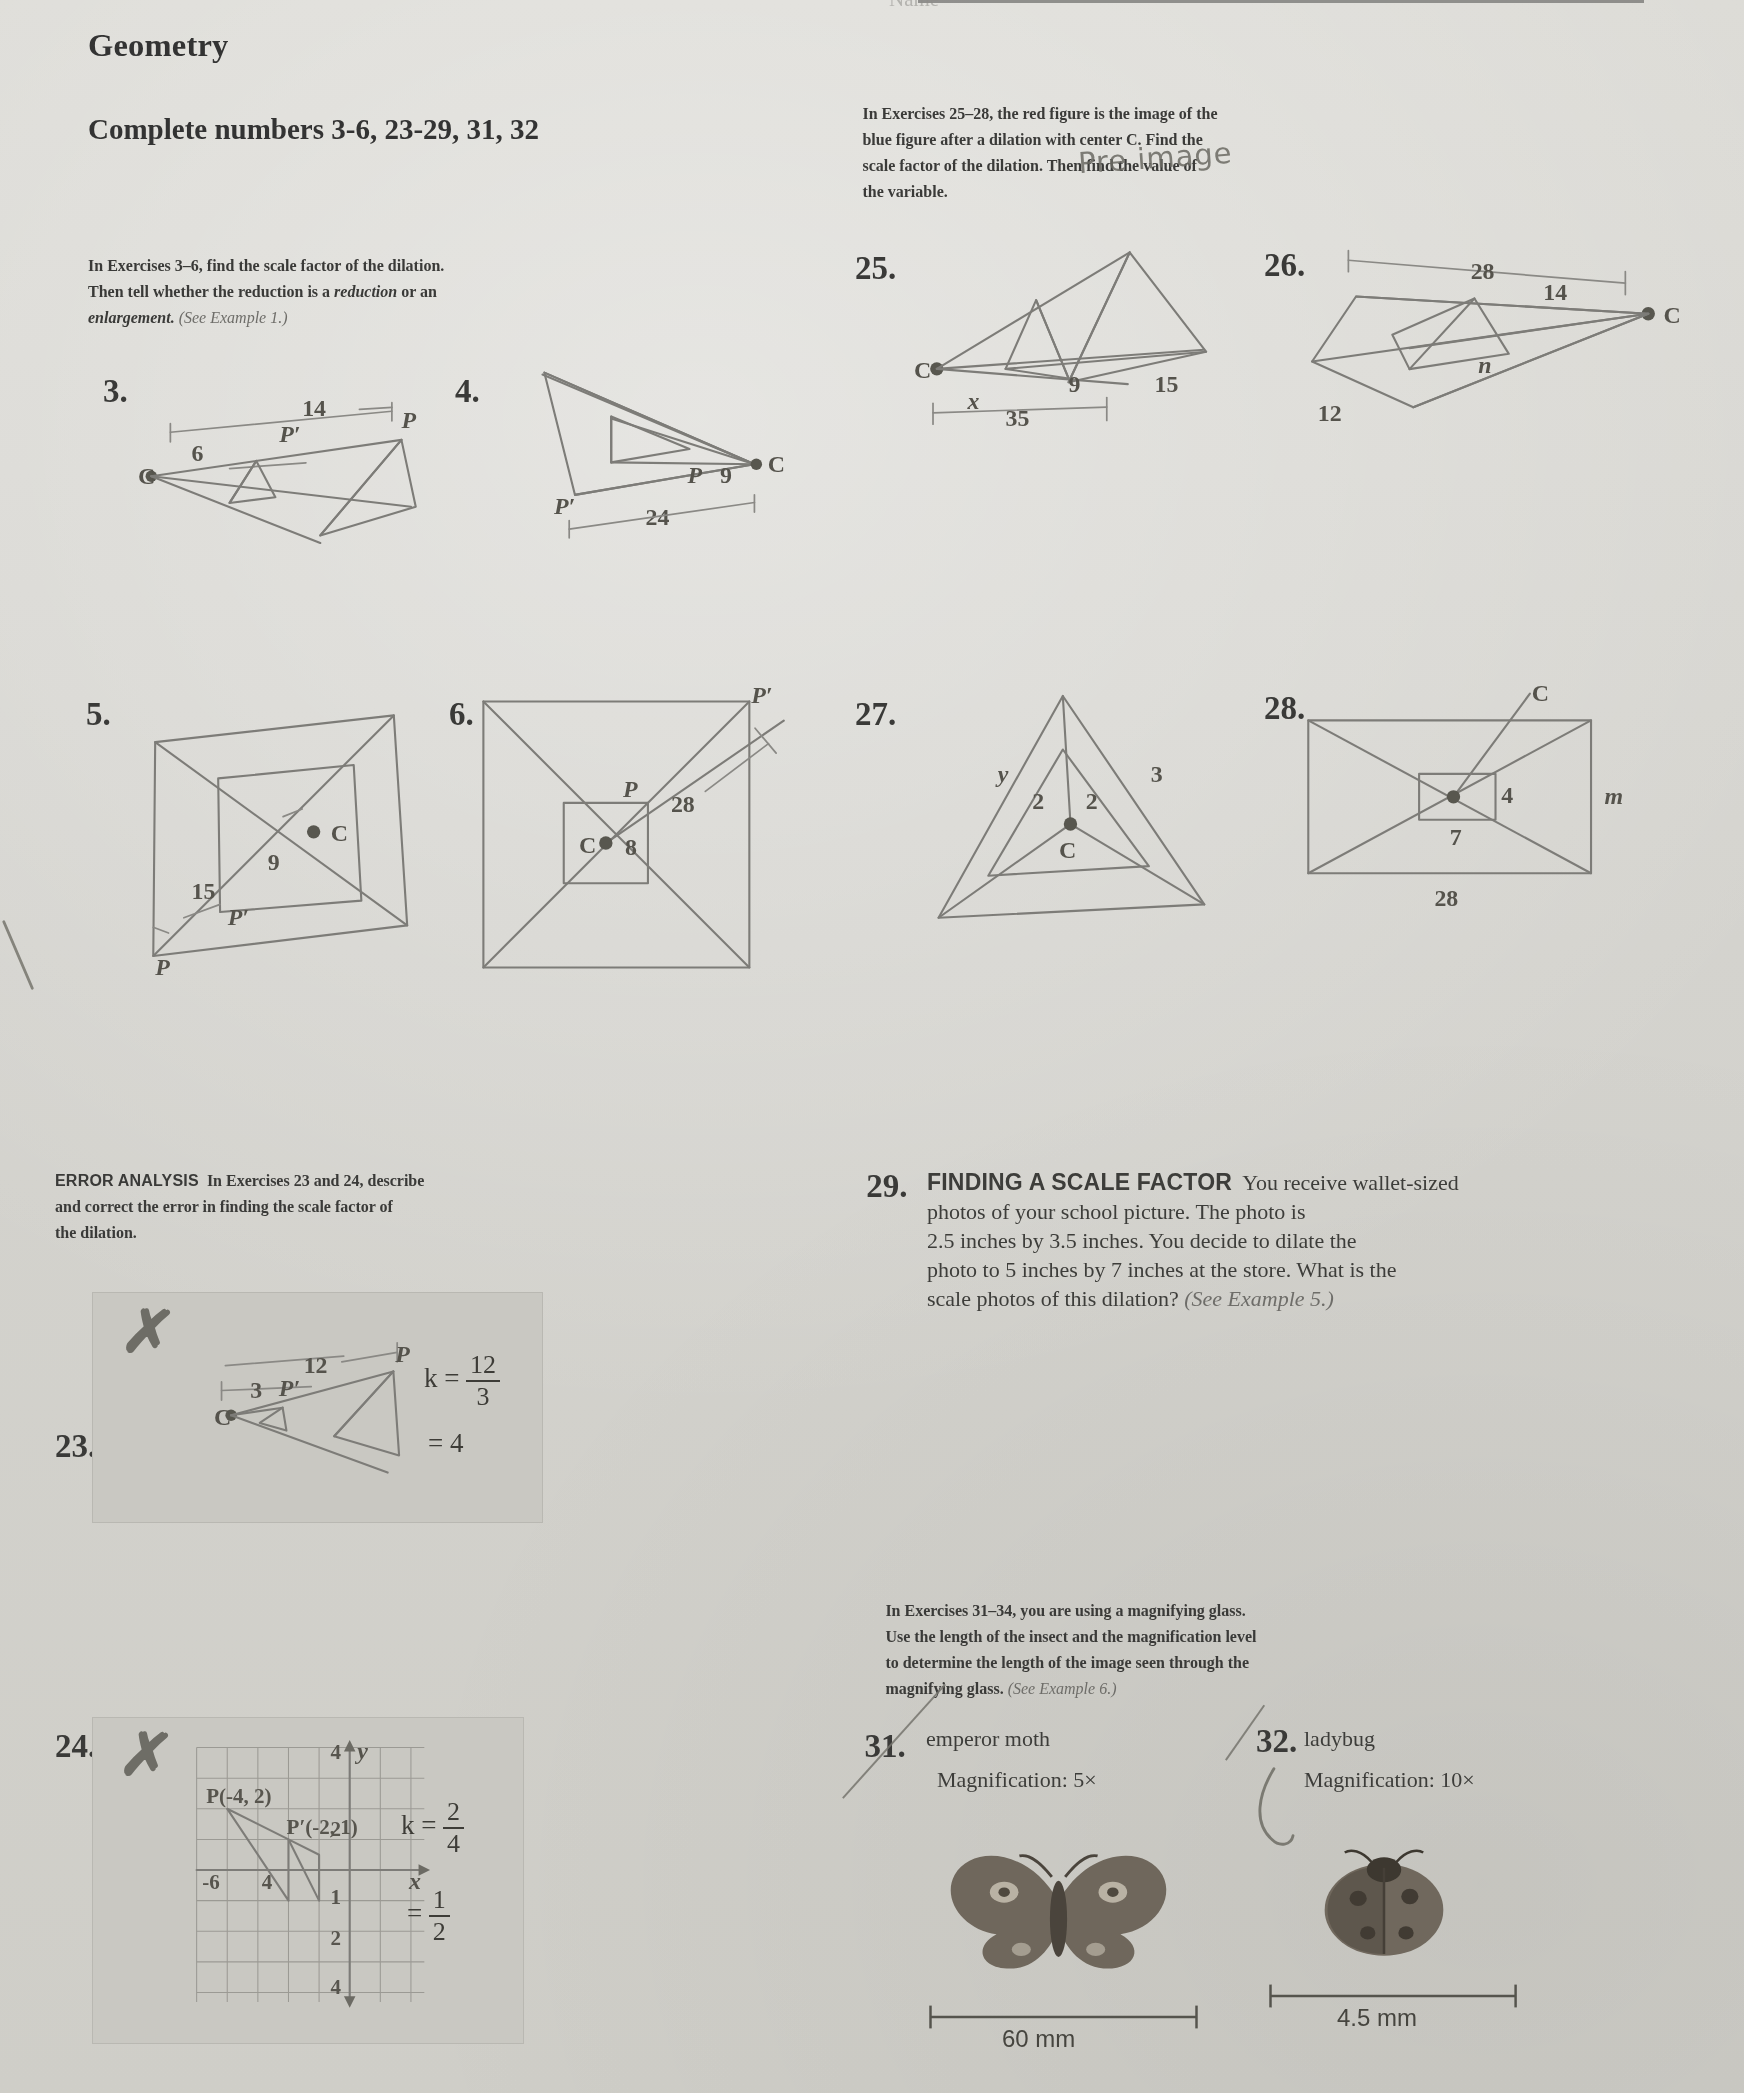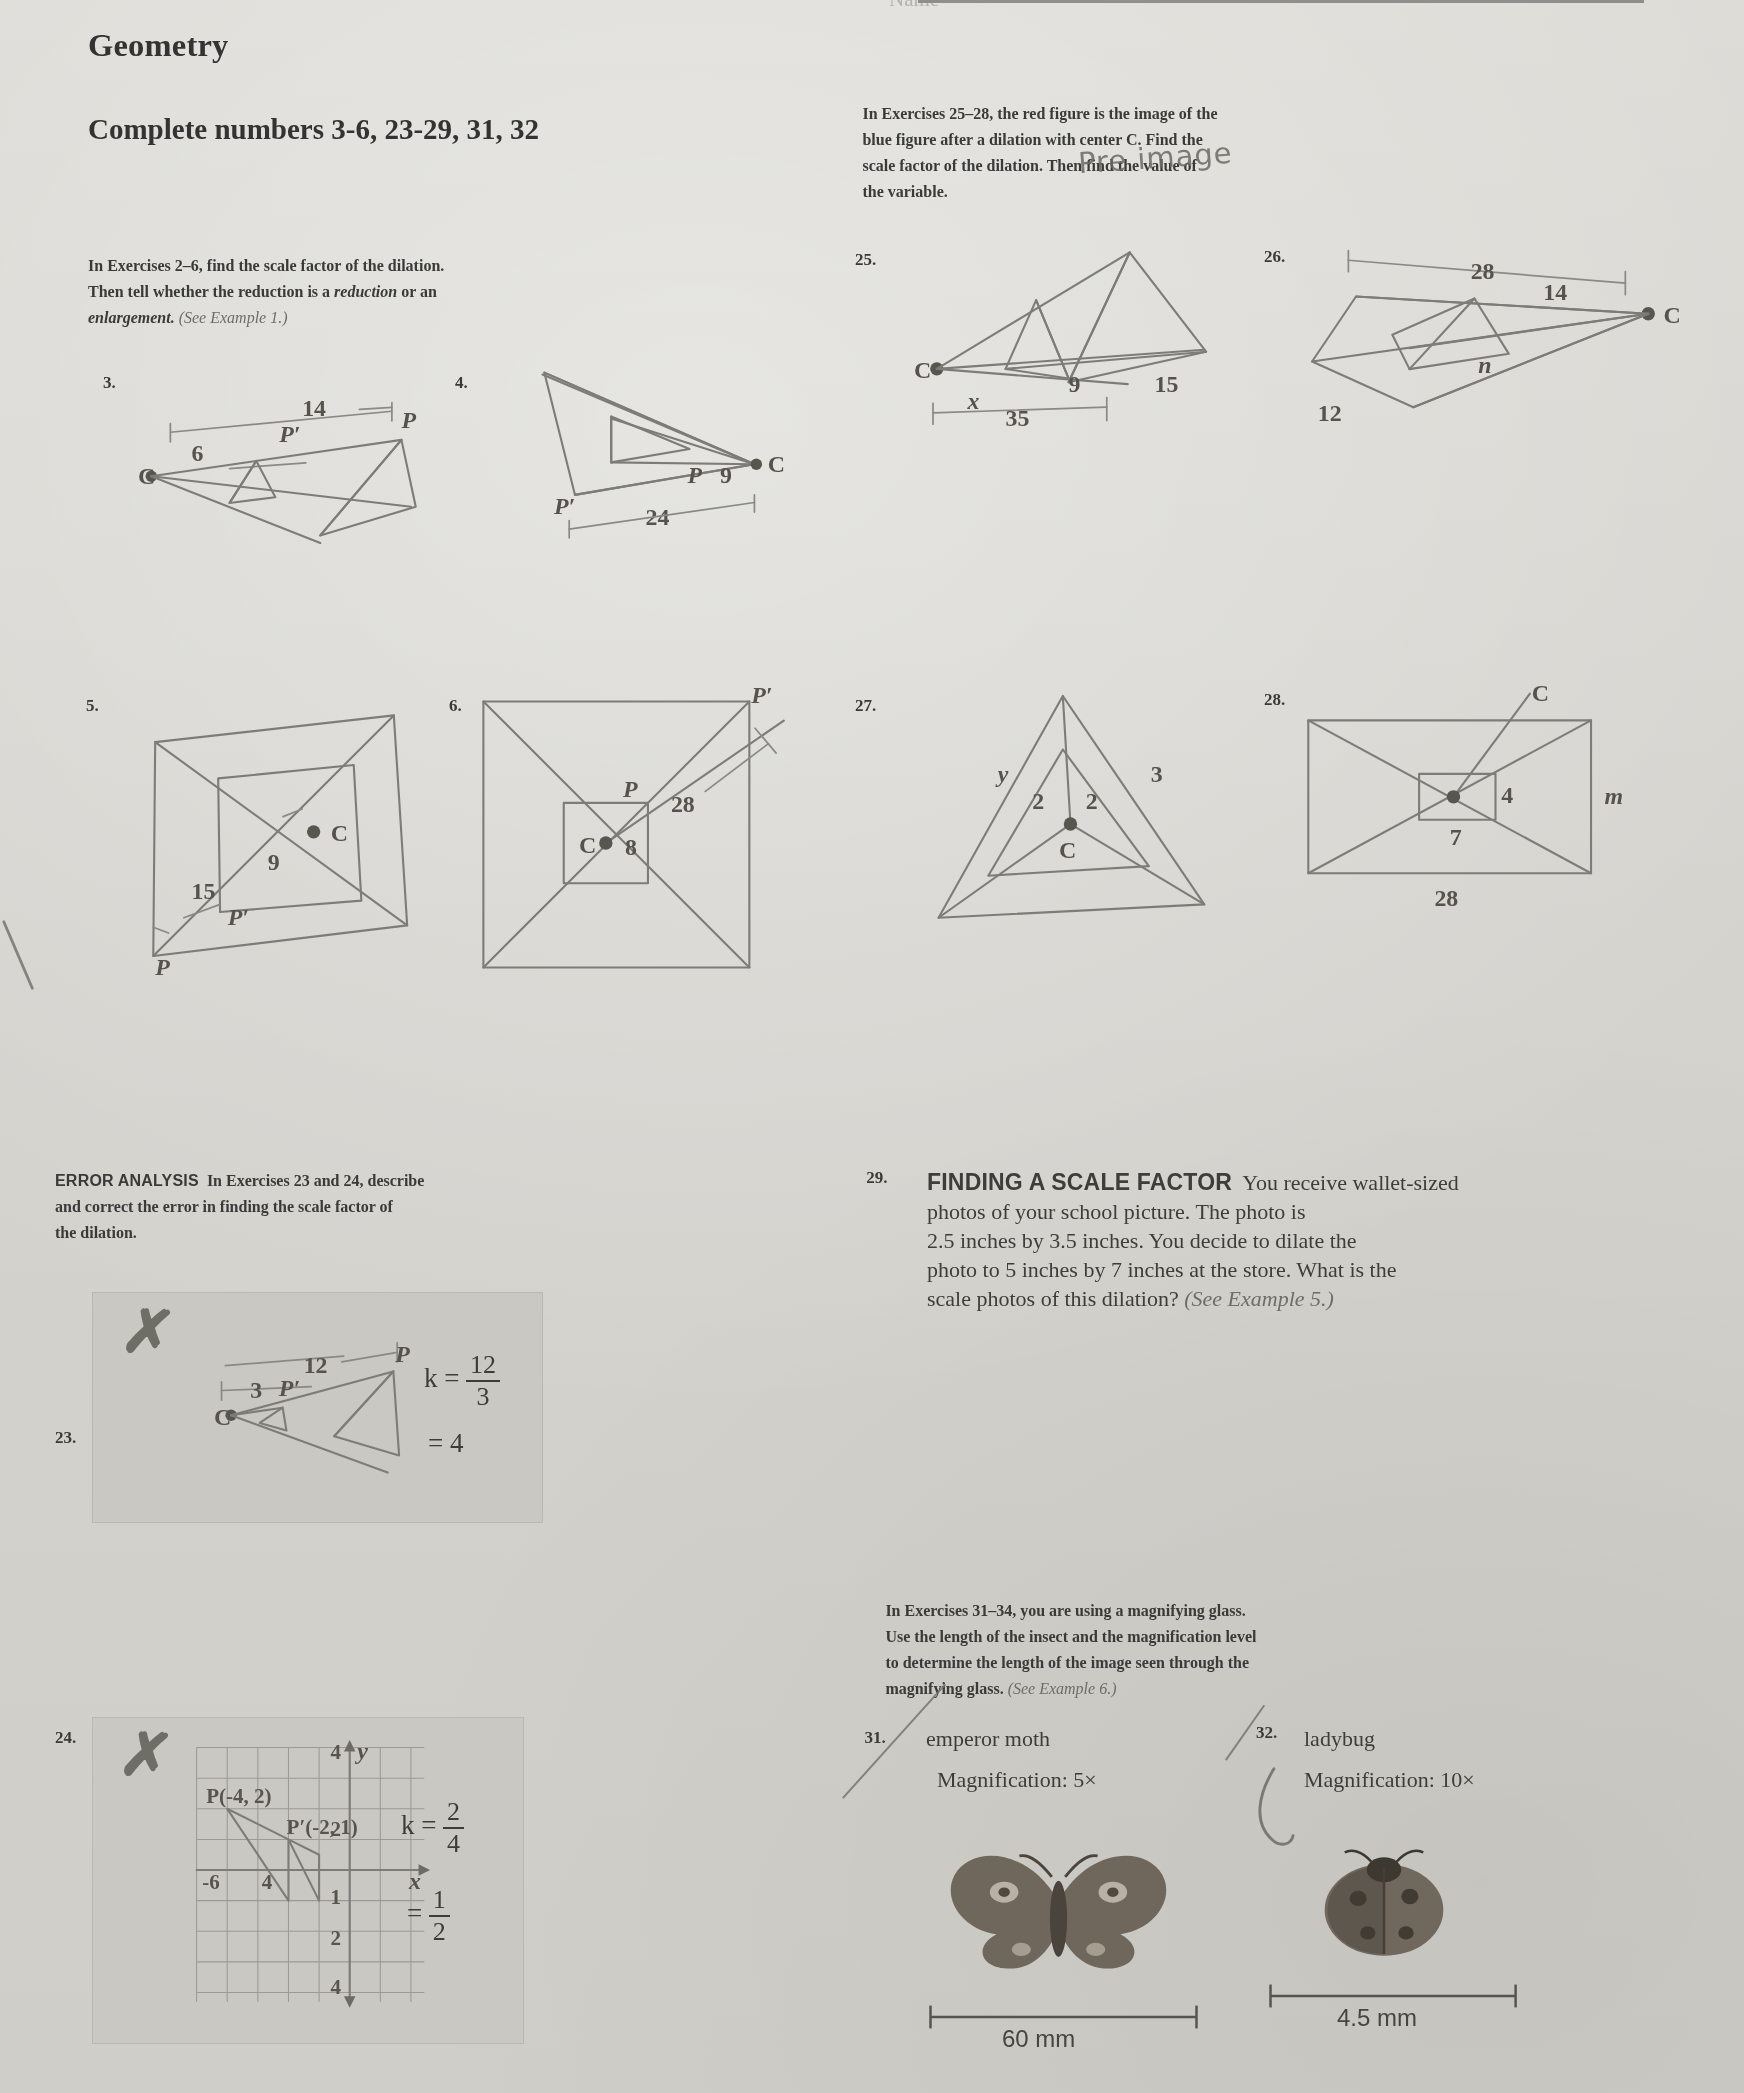--- a/index.html
+++ b/index.html
@@ -41,21 +41,21 @@
     font-size:29px;font-weight:bold;color:#333;
   }
 
   .blk{position:absolute;font-size:16px;line-height:26px;font-weight:bold;color:#3a3a38;}
   .blk .it{font-style:italic;font-weight:bold;}
   .blk .ex{font-style:italic;font-weight:normal;color:#6e6d69;}
   .body-txt{position:absolute;font-size:22px;line-height:29px;color:#3d3d3a;font-weight:normal;}
   .body-txt .ex{font-style:italic;color:#6e6d69;}
   .sans-head{font-family:"Liberation Sans",sans-serif;font-weight:bold;letter-spacing:0.2px;}
 
-  .exnum{position:absolute;font-size:17px;font-weight:bold;color:#3a3a38;font-family:"Liberation Serif",serif;}
+  .exnum{position:absolute;font-size:33px;font-weight:bold;color:#3a3a38;font-family:"Liberation Serif",serif;}
 
   svg{position:absolute;overflow:visible;}
   .ink{stroke:#7d7c78;fill:none;stroke-width:2.2;stroke-linecap:round;stroke-linejoin:round;}
   .ink-thin{stroke:#8a8985;fill:none;stroke-width:1.8;stroke-linecap:round;}
   .dot{fill:#58574f;}
   .figtxt{font-family:"Liberation Serif",serif;font-size:25px;fill:#55534c;font-weight:bold;}
   .figtxt-i{font-family:"Liberation Serif",serif;font-size:25px;fill:#55534c;font-style:italic;font-weight:bold;}
   .figtxt-sm{font-family:"Liberation Serif",serif;font-size:22px;fill:#57554e;font-weight:bold;}
 
   .handwrite{
@@ -86,21 +86,21 @@
 <div class="paper"></div>
 <div class="topline"></div>
 <div class="nameghost">Name</div>
 
 <div class="col-left">
 
   <h1 class="geom">Geometry</h1>
   <div class="complete">Complete numbers 3-6, 23-29, 31, 32</div>
 
   <div class="blk" style="left:88px;top:253px;width:669px;">
-    <span>In Exercises 2–6, find the scale factor of the dilation.</span><br>
+    <span>In Exercises 3–6, find the scale factor of the dilation.</span><br>
     <span>Then tell whether the reduction is a </span><span class="it">reduction</span><span> or an</span><br>
     <span class="it">enlargement.</span>
     <span class="ex">(See Example 1.)</span>
   </div>
 
   <div class="exnum" style="left:103px;top:373px;">3.</div>
   <svg width="401" height="172" style="left:115px;top:373px;" viewBox="0 0 420 180">
 
     <path class="ink-thin" d="M58 62 L290 40"></path>
     <path class="ink-thin" d="M58 53 L58 72"></path>

